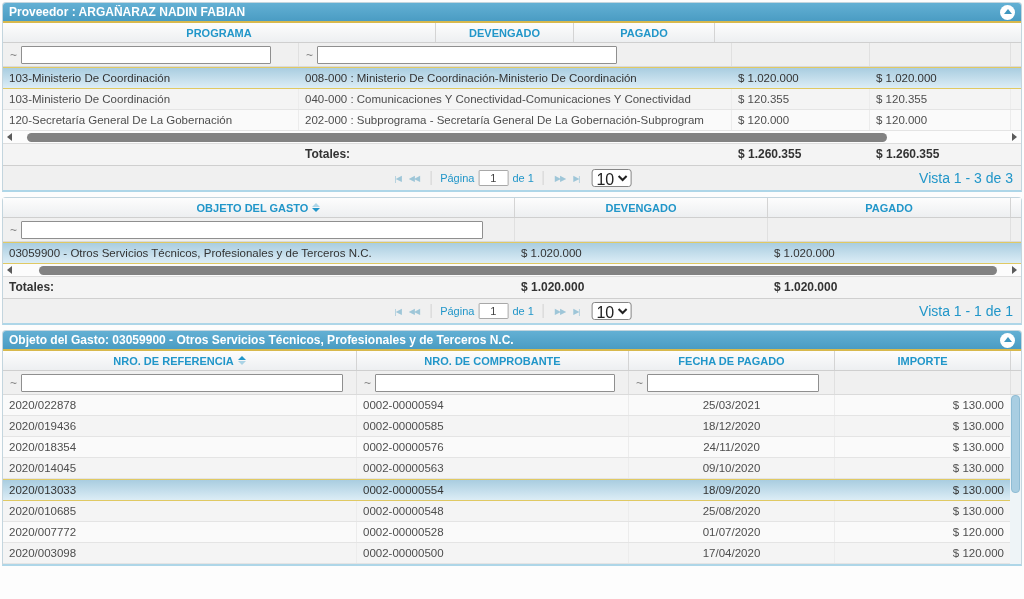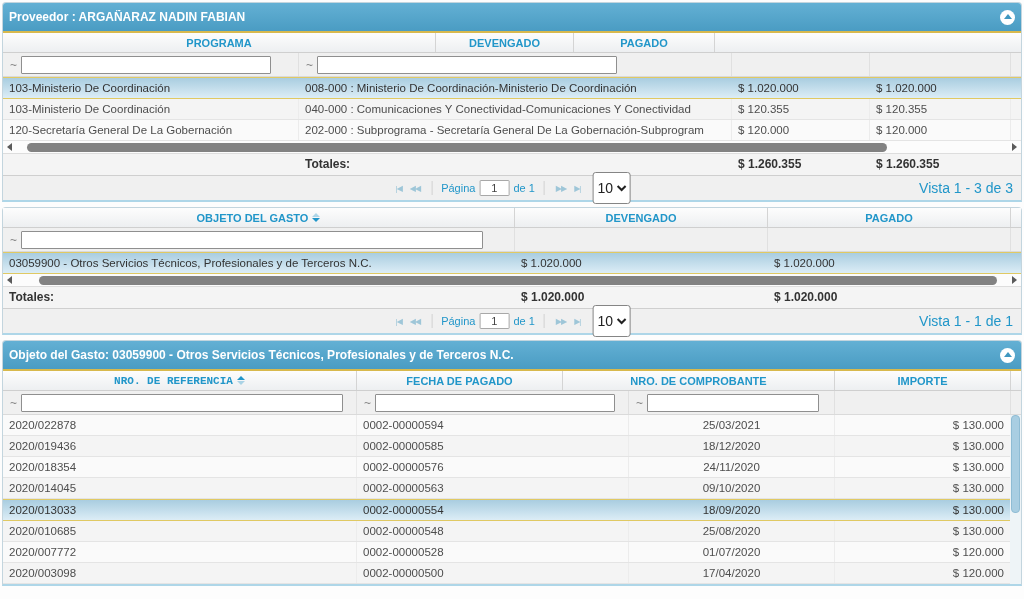--- a/index.html
+++ b/index.html
@@ -1,21 +1,21 @@
 <!DOCTYPE html>
 <html><head>
 <meta charset="utf-8">
 <style>
   *{box-sizing:border-box;margin:0;padding:0}
   html,body{width:1024px;height:599px;overflow:hidden;background:#fdfdfd;
     font-family:"Liberation Sans","DejaVu Sans",sans-serif}
   .page{padding:2px}
   .grid{margin-bottom:5px;border:1px solid #c3d5de;border-bottom:2px solid #aed6e8;
     border-radius:4px 4px 0 0;background:#fff}
-  .titlebar{height:30px;background:linear-gradient(#63b0d4,#4a9cc3);
+  .titlebar{height:20px;background:linear-gradient(#63b0d4,#4a9cc3);
     border-bottom:2px solid #d8b94d;display:flex;align-items:center;
     justify-content:space-between;padding:0 6px;border-radius:3px 3px 0 0}
   .title{color:#fff;font-weight:bold;font-size:12px;white-space:nowrap;overflow:hidden}
   .collapse{width:15px;height:15px;background:#fff;border-radius:50%;display:flex;
     align-items:center;justify-content:center;cursor:pointer;flex:0 0 auto}
   .collapse i{width:0;height:0;border-left:4px solid transparent;
     border-right:4px solid transparent;border-bottom:5px solid #3f97c0;margin-top:-1px}
   
   .g-hdr{display:flex;height:20px;background:linear-gradient(#fdfdfd,#edeff1);
     border-bottom:1px solid #cfcfcf}
@@ -64,21 +64,21 @@
   .g-tcell{font-size:12px;font-weight:bold;color:#333;padding:0 6px;white-space:nowrap;height:100%;
     line-height:21px}
   
   .pager{position:relative;height:24px;background:#f0f0f0;display:flex;align-items:center}
   .pager-center{position:absolute;left:50%;transform:translateX(-50%);display:flex;
     align-items:center;gap:4px;font-size:11px;color:#2196c9;white-space:nowrap}
   .pg-ico{color:#9ec6d8;font-size:8px;letter-spacing:-1px;cursor:pointer;padding:0 2px}
   .pg-sep{width:1px;height:14px;background:#d2d2d2;margin:0 5px}
   .pg-page{width:30px;height:16px;border:1px solid #a8a8a8;text-align:center;font-size:11px;
     color:#444;border-radius:1px}
-  .pg-size{height:32px;font-size:14px;border:1px solid #858585;border-radius:3px;
+  .pg-size{height:18px;font-size:16px;border:1px solid #858585;border-radius:3px;
     background:#fff;color:#222;margin-left:6px}
   .pager-right{position:absolute;right:8px;font-size:14px;color:#2196c9}
 </style>
 </head>
 <body>
 
 <div class="page">
 
   <section class="grid">
     <header class="titlebar">
@@ -230,32 +230,32 @@
 
   <section class="grid">
     <header class="titlebar">
       <span class="title">Objeto del Gasto: 03059900 - Otros Servicios Técnicos, Profesionales y de Terceros N.C.</span>
       <span class="collapse">
           <i></i>
         </span>
     </header>
     <div>
         <div class="g-hdr">
-          <div class="g-hdr-cell" style="width: 354px; font-family: Liberation Mono, monospace;">
+          <div class="g-hdr-cell" style="width: 354px;">
             <span>NRO. DE REFERENCIA</span>
             <div class="sorticon sort-asc">
               <i class="tri tri-up"></i>
               <i class="tri tri-dn"></i>
             </div>
           </div>
+          <div class="g-hdr-cell" style="width: 272px;">
+            <span>NRO. DE COMPROBANTE</span>
+          </div>
           <div class="g-hdr-cell" style="width: 206px;">
             <span>FECHA DE PAGADO</span>
-          </div>
-          <div class="g-hdr-cell" style="width: 272px;">
-            <span>NRO. DE COMPROBANTE</span>
           </div>
           <div class="g-hdr-cell" style="width: 176px;">
             <span>IMPORTE</span>
           </div>
         </div>
         <div class="g-search">
           <div class="g-search-cell" style="width: 354px;">
             <div class="tilde">~</div>
             <input class="search-input" style="width: 322px;">
           </div>

